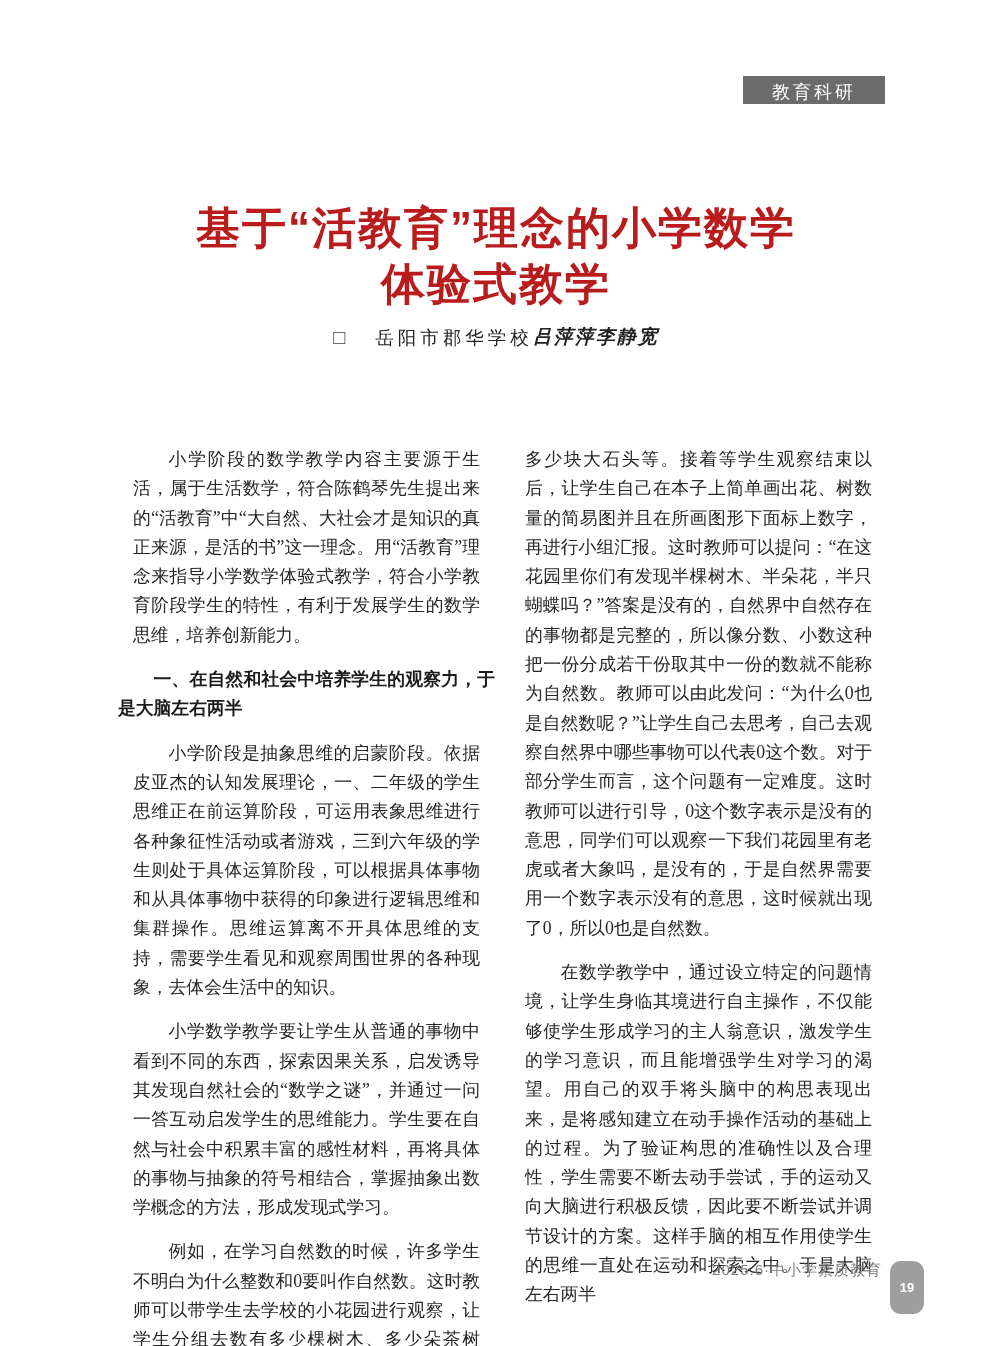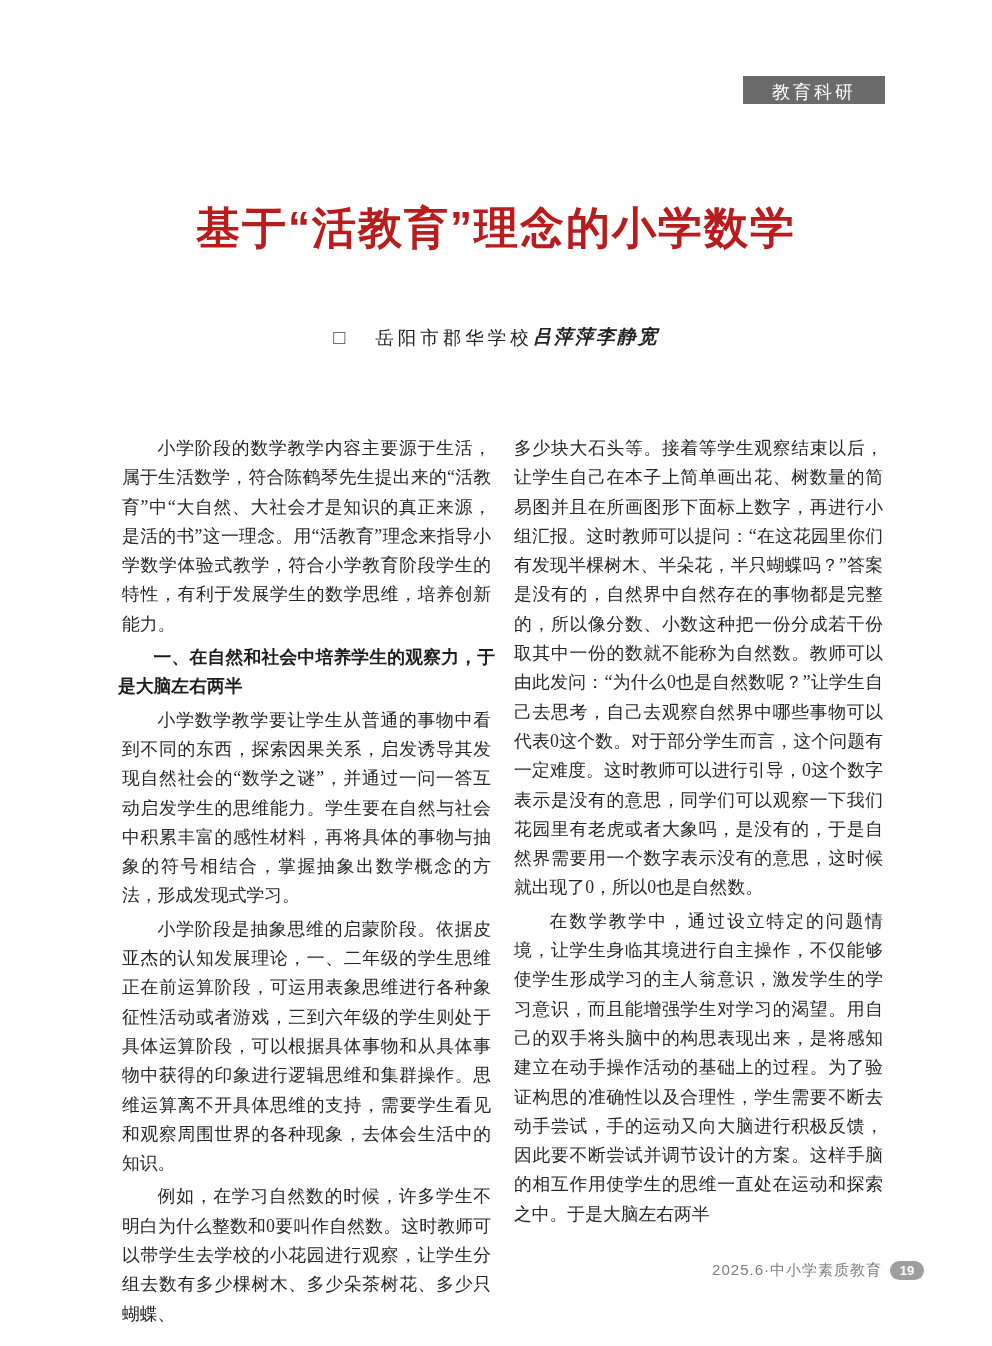--- a/index.html
+++ b/index.html
@@ -78,21 +78,21 @@
   .columns {
     position: absolute;
     top: 430px;
     left: 118px;
     width: 769px;
     display: flex;
     gap: 15px;
   }
   .col { width: 377px; }
   .para {
-    margin: 4px;
+    margin: 15px;
     font-size: 17.8px;
     line-height: 29.3px;
     text-align: justify;
     color: #262626;
     text-indent: 2em;
   }
   .para.cont { text-indent: 0; }
   .heading {
     margin: 0;
     font-family: "Liberation Sans", sans-serif;
@@ -115,22 +115,22 @@
   .footer-label {
     font-family: "Liberation Sans", sans-serif;
     font-size: 15px;
     color: #7d7d7d;
     letter-spacing: 1px;
     white-space: nowrap;
   }
   .page-badge {
     margin-left: 8px;
     min-width: 30px;
-    height: 19px;
-    padding: 0 2px;
+    height: 37px;
+    padding: 8px 2px;
     background: #9e9e9e;
     border-radius: 11px;
     color: #ffffff;
     font-family: "Liberation Sans", sans-serif;
     font-size: 13px;
     font-weight: bold;
     display: flex;
     align-items: center;
     justify-content: center;
   }
@@ -139,35 +139,36 @@
 <body>
 
 <div class="page">
 
   <div class="header-badge">
     <span>教育科研</span>
   </div>
 
   <div class="title-block">
     <div class="title-line">基于“活教育”理念的小学数学</div>
+    <div class="title-line">体验式教学</div>
   </div>
 
   <div class="byline">
     <span class="byline-marker">□</span>
     <span class="byline-affiliation">岳阳市郡华学校</span>
     <span class="byline-author">吕萍萍</span>
     <span class="byline-author">李静宽</span>
   </div>
 
   <div class="columns">
     <div class="col">
       <p class="para">小学阶段的数学教学内容主要源于生活，属于生活数学，符合陈鹤琴先生提出来的“活教育”中“大自然、大社会才是知识的真正来源，是活的书”这一理念。用“活教育”理念来指导小学数学体验式教学，符合小学教育阶段学生的特性，有利于发展学生的数学思维，培养创新能力。</p>
       <p class="heading">一、在自然和社会中培养学生的观察力，于是大脑左右两半</p>
+      <p class="para">小学阶段是抽象思维的启蒙阶段。依据皮亚杰的认知发展理论，一、二年级的学生思维正在前运算阶段，可运用表象思维进行各种象征性活动或者游戏，三到六年级的学生则处于具体运算阶段，可以根据具体事物和从具体事物中获得的印象进行逻辑思维和集群操作。思维运算离不开具体思维的支持，需要学生看见和观察周围世界的各种现象，去体会生活中的知识。</p>
       <p class="para">小学数学教学要让学生从普通的事物中看到不同的东西，探索因果关系，启发诱导其发现自然社会的“数学之谜”，并通过一问一答互动启发学生的思维能力。学生要在自然与社会中积累丰富的感性材料，再将具体的事物与抽象的符号相结合，掌握抽象出数学概念的方法，形成发现式学习。</p>
-      <p class="para">小学阶段是抽象思维的启蒙阶段。依据皮亚杰的认知发展理论，一、二年级的学生思维正在前运算阶段，可运用表象思维进行各种象征性活动或者游戏，三到六年级的学生则处于具体运算阶段，可以根据具体事物和从具体事物中获得的印象进行逻辑思维和集群操作。思维运算离不开具体思维的支持，需要学生看见和观察周围世界的各种现象，去体会生活中的知识。</p>
       <p class="para">例如，在学习自然数的时候，许多学生不明白为什么整数和0要叫作自然数。这时教师可以带学生去学校的小花园进行观察，让学生分组去数有多少棵树木、多少朵茶树花、多少只蝴蝶、</p>
     </div>
     <div class="col">
       <p class="para cont">多少块大石头等。接着等学生观察结束以后，让学生自己在本子上简单画出花、树数量的简易图并且在所画图形下面标上数字，再进行小组汇报。这时教师可以提问：“在这花园里你们有发现半棵树木、半朵花，半只蝴蝶吗？”答案是没有的，自然界中自然存在的事物都是完整的，所以像分数、小数这种把一份分成若干份取其中一份的数就不能称为自然数。教师可以由此发问：“为什么0也是自然数呢？”让学生自己去思考，自己去观察自然界中哪些事物可以代表0这个数。对于部分学生而言，这个问题有一定难度。这时教师可以进行引导，0这个数字表示是没有的意思，同学们可以观察一下我们花园里有老虎或者大象吗，是没有的，于是自然界需要用一个数字表示没有的意思，这时候就出现了0，所以0也是自然数。</p>
       <p class="para">在数学教学中，通过设立特定的问题情境，让学生身临其境进行自主操作，不仅能够使学生形成学习的主人翁意识，激发学生的学习意识，而且能增强学生对学习的渴望。用自己的双手将头脑中的构思表现出来，是将感知建立在动手操作活动的基础上的过程。为了验证构思的准确性以及合理性，学生需要不断去动手尝试，手的运动又向大脑进行积极反馈，因此要不断尝试并调节设计的方案。这样手脑的相互作用使学生的思维一直处在运动和探索之中。于是大脑左右两半</p>
     </div>
   </div>
 
   <div class="footer">
     <span class="footer-label"><span>2025.6</span><span>·</span><span>中小学素质教育</span></span>

